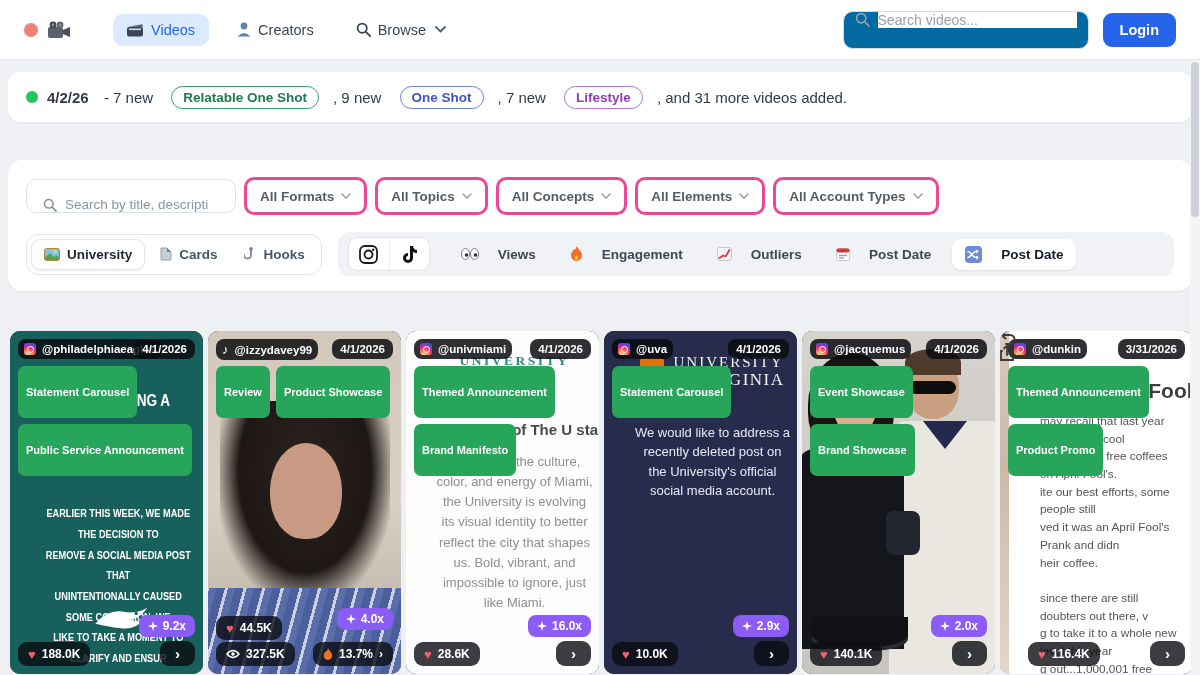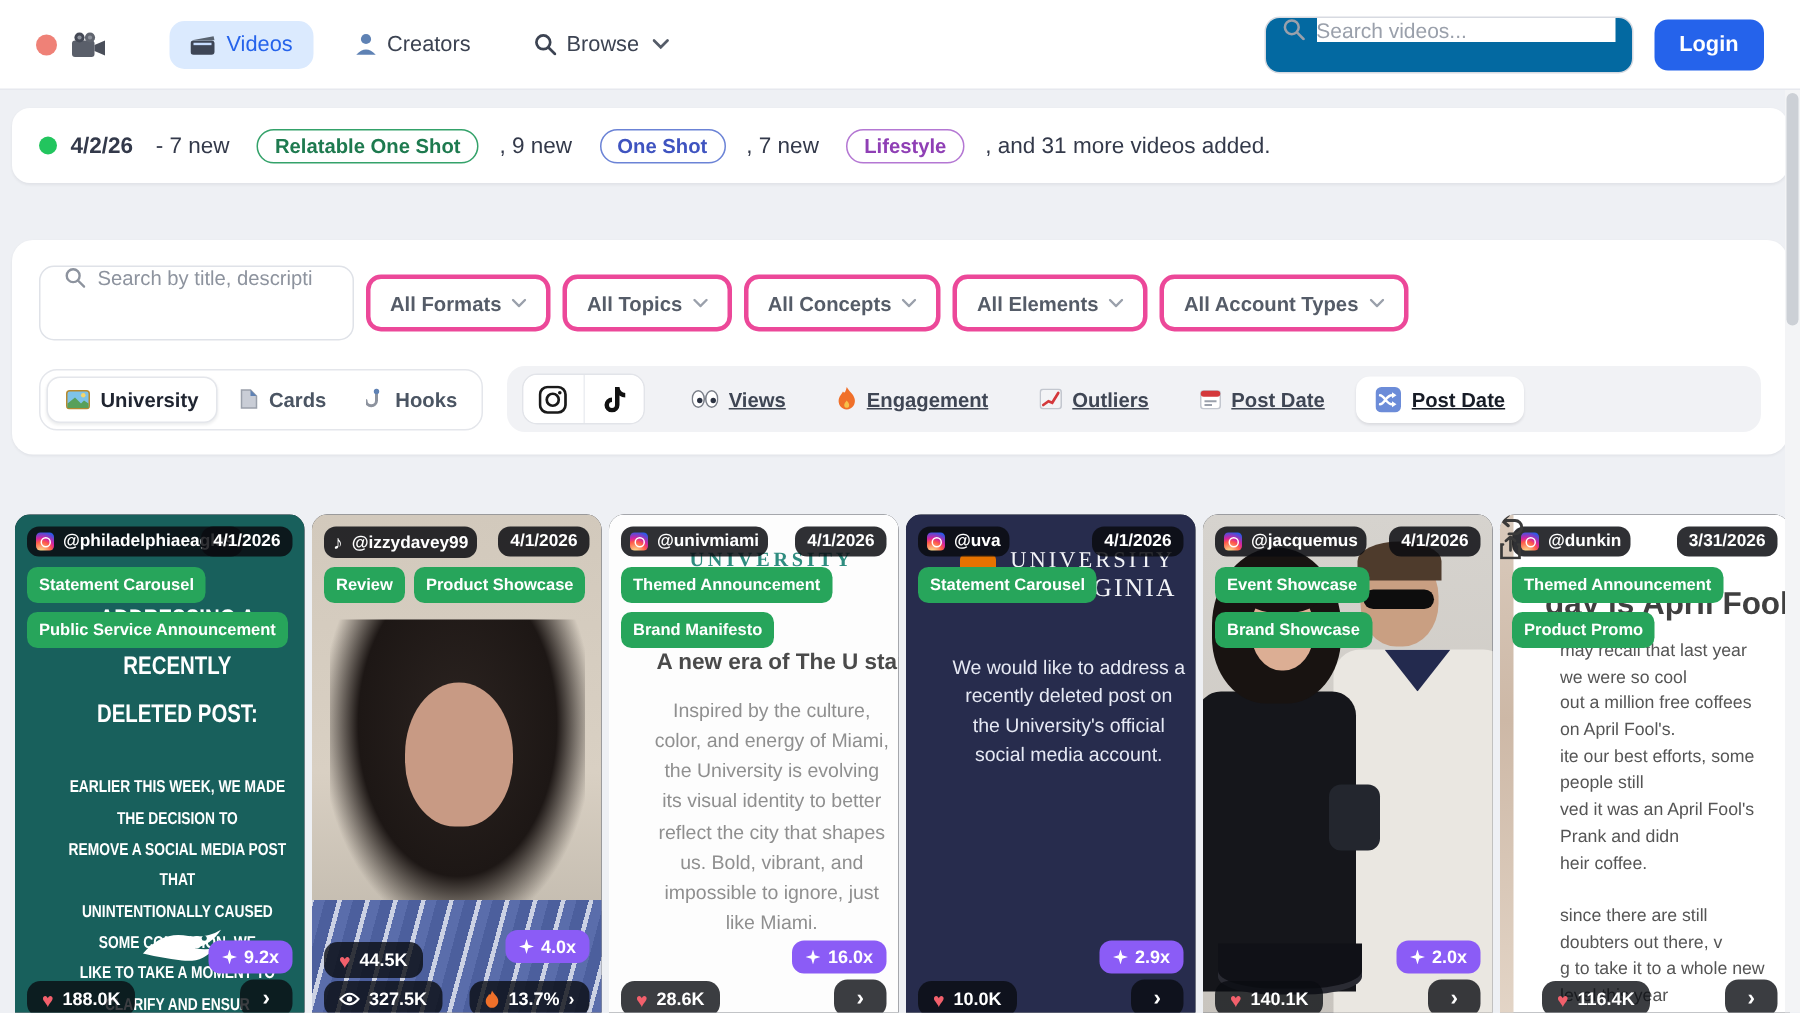--- a/index.html
+++ b/index.html
@@ -25,44 +25,44 @@
   .status-dot { width:12px; height:12px; border-radius:50%; background:#22c55e; flex:0 0 auto; }
   .b-pill { border-radius:999px; padding:3px 11px; font-size:13.5px; font-weight:700; margin:0 3px; white-space:nowrap; }
   .b-pill.green { border:1.5px solid #34a26a; color:#1e7a4f; }
   .b-pill.blue { border:1.5px solid #6b83d6; color:#3f54c0; }
   .b-pill.purple { border:1.5px solid #b477d3; color:#8f3fb5; }
   .b-lead { margin:0 2px; white-space:pre; }
 
   
   .filter-card { margin:38px 8px 0; background:#fff; border-radius:14px; box-shadow:0 1px 2px rgba(16,24,40,.06); padding:17px 18px 15px; }
   .f-row1 { display:flex; gap:8px; align-items:center; }
-  .f-search { width:210px; height:50px; border:1px solid #dfe2e8; border-radius:10px; display:flex; align-items:flex-start; gap:8px; padding:0 16px; }
+  .f-search { width:210px; height:34px; border:1px solid #dfe2e8; border-radius:10px; display:flex; align-items:flex-end; gap:8px; padding:0 16px; }
   .f-search input { border:none; outline:none; font-size:13.5px; width:100%; color:#3c4352; font-family:"Liberation Sans",sans-serif;}
   .f-search input::placeholder { color:#8d939e; }
   .dropdown { height:38px; border:3px solid #ec4899; border-radius:10px; display:flex; align-items:center; gap:7px; padding:0 13px; font-size:13.5px; font-weight:600; color:#555c68; cursor:pointer; background:#fff; white-space:nowrap; }
   .f-row2 { display:flex; gap:16px; margin-top:17px; align-items:center; }
   .mode-group { border:1px solid #e4e6eb; border-radius:12px; padding:4px; display:flex; gap:2px; background:#fff; }
   .mode-item { display:flex; align-items:center; gap:7px; padding:7px 12px; border-radius:9px; font-size:13.5px; font-weight:600; color:#4b5563; cursor:pointer; white-space:nowrap; }
   .mode-item.active { background:#fff; border:1px solid #e4e6eb; box-shadow:0 1px 2px rgba(16,24,40,.08); font-weight:800; color:#1f2430; }
   .sort-group { background:#f1f2f5; border-radius:12px; padding:5px 10px; display:flex; align-items:center; gap:8px; flex:1; }
   .platform-seg { background:#fff; border:1px solid #e2e4e9; border-radius:10px; display:flex; overflow:hidden; margin-right:10px; }
   .platform-btn { width:40px; height:32px; display:flex; align-items:center; justify-content:center; cursor:pointer; background:#fff; }
   .platform-btn + .platform-btn { border-left:1px solid #eceef2; }
-  .sort-item { display:flex; align-items:center; gap:7px; padding:7px 13px; border-radius:9px; font-size:13.5px; font-weight:600; color:#3f4654; cursor:pointer; white-space:nowrap;text-decoration:underline; }
+  .sort-item { display:flex; align-items:center; gap:19px; padding:7px 13px; border-radius:9px; font-size:13.5px; font-weight:600; color:#3f4654; cursor:pointer; white-space:nowrap; }
   .sort-item.active { background:#fff; box-shadow:0 1px 2px rgba(16,24,40,.1); font-weight:800; color:#171c26; }
 
   
   .grid { display:flex; gap:5px; margin:40px 0 0 10px; }
   .vcard { position:relative; flex:0 0 193px; width:193px; height:343px; border-radius:10px; overflow:hidden; background:#20242c; }
   .thumb { position:absolute; inset:0; }
   .ovl { position:absolute; z-index:5; }
   .handle-pill { top:8px; left:8px; background:rgba(10,12,17,.85); color:#fff; font-size:11.5px; font-weight:700; padding:4px 6px; border-radius:8px; display:flex; align-items:center; gap:6px; white-space:nowrap; }
   .date-pill { top:8px; right:8px; background:rgba(10,12,17,.85); color:#fff; font-size:11.5px; font-weight:700; padding:4px 8px; border-radius:8px; }
   .tags { top:35px; left:8px; right:8px; display:flex; flex-wrap:wrap; gap:6px; }
-  .tag { background:#27a55b; color:#fff; font-size:11px; font-weight:700; padding:6px 8px; border-radius:7px; white-space:nowrap; }
+  .tag { background:#27a55b; color:#fff; font-size:11px; font-weight:700; padding:20px 8px; border-radius:7px; white-space:nowrap; }
   .likes-pill { left:8px; bottom:8px; background:rgba(10,12,17,.8); color:#fff; font-size:12px; font-weight:800; padding:5px 10px; border-radius:9px; display:flex; align-items:center; gap:6px; }
   .views-pill { left:8px; bottom:37px; background:rgba(10,12,17,.8); color:#fff; font-size:12px; font-weight:800; padding:5px 10px; border-radius:9px; display:flex; align-items:center; gap:6px; }
   .mult-badge { right:8px; bottom:37px; background:#8b5cf6; color:#fff; font-size:12px; font-weight:800; padding:4px 9px; border-radius:8px; display:flex; align-items:center; gap:5px; }
   .next-btn { right:8px; bottom:8px; background:rgba(10,12,17,.8); color:#fff; border-radius:9px; width:35px; height:25px; display:flex; align-items:center; justify-content:center; font-size:15px; font-weight:700; cursor:pointer; }
   .eng-pill { right:8px; bottom:8px; background:rgba(10,12,17,.8); color:#fff; font-size:12px; font-weight:800; padding:5px 10px; border-radius:9px; display:flex; align-items:center; gap:6px; cursor:pointer; }
   .heart { color:#f2606c; font-size:13px; line-height:1; }
 
   
   .t1 { background:#18605c; color:#fff; }
   .impact { font-weight:800; transform:scaleX(.8); width:130%; margin-left:-15%; letter-spacing:0; }

